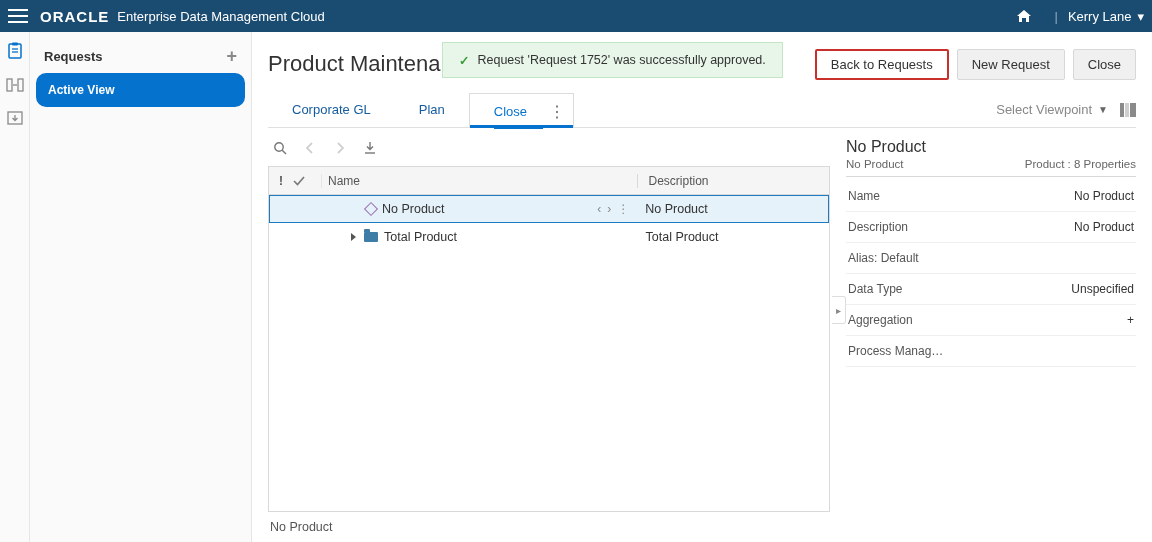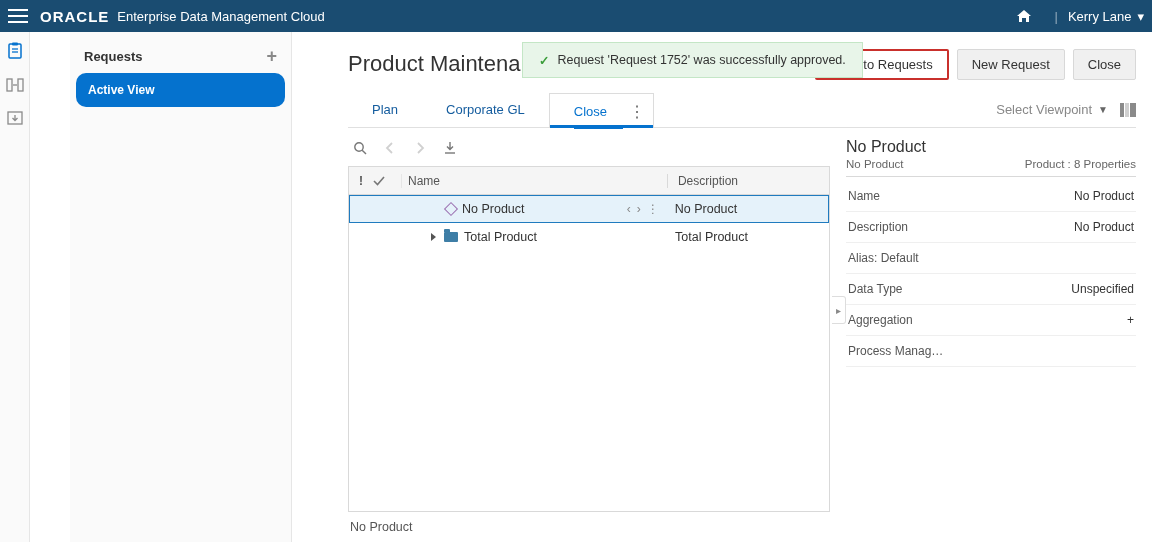--- a/index.html
+++ b/index.html
@@ -11,21 +11,21 @@
   .hamburger span { display: block; height: 2px; background: #fff; }
   .brand-logo { font-weight: 600; letter-spacing: 1px; font-size: 15px; margin-right: 8px; }
   .brand-name { font-size: 13px; }
   .topbar-spacer { flex: 1; }
   .home-ic { width: 16px; height: 14px; margin-right: 12px; cursor: pointer; }
   .user-menu { display: flex; align-items: center; cursor: pointer; font-size: 13px; }
   .user-menu .caret { margin-left: 6px; }
   .sep { color: rgba(255,255,255,0.5); margin: 0 10px; }
 
   
-  .content { display: flex; height: calc(542px - 32px); gap: 40px; }
+  .content { display: flex; height: calc(542px - 32px); }
   
   
   .leftrail { width: 30px; background: #fafafa; border-right: 1px solid #e6e6e6; display: flex; flex-direction: column; align-items: center; padding-top: 10px; gap: 16px; }
   .rail-icon { width: 18px; height: 18px; display:flex; align-items:center; justify-content:center; color:#8a8a8a; cursor:pointer; }
   .rail-icon.active { color: #0572ce; }
   
   
   .sidebar { width: 222px; background: #fafafa; border-right: 1px solid #e6e6e6; padding: 8px 6px; }
   .sb-header { display: flex; align-items: center; justify-content: space-between; padding: 6px 8px; font-weight: 600; color: #333; }
   .sb-header .plus { color: #888; font-size: 18px; cursor: pointer; }
@@ -171,22 +171,22 @@
         <span>Request 'Request 1752' was successfully approved.</span>
       </div>
       <div class="header-actions">
         <button class="btn highlighted">Back to Requests</button>
         <button class="btn">New Request</button>
         <button class="btn">Close</button>
       </div>
     </div>
 
     <div class="tabrow">
+      <div class="tab">Corporate GL</div>
       <div class="tab">Plan</div>
-      <div class="tab">Corporate GL</div>
       <div class="tab-close-holder">
         <div class="tab active" style="padding-left:0;">Close</div>
         <span class="tab-dots">⋮</span>
       </div>
       <div class="tabrow-spacer"></div>
       <div class="select-vp">
         <span>Select Viewpoint</span>
         <span class="vp-caret">▼</span>
       </div>
       <span class="layout-ic">

